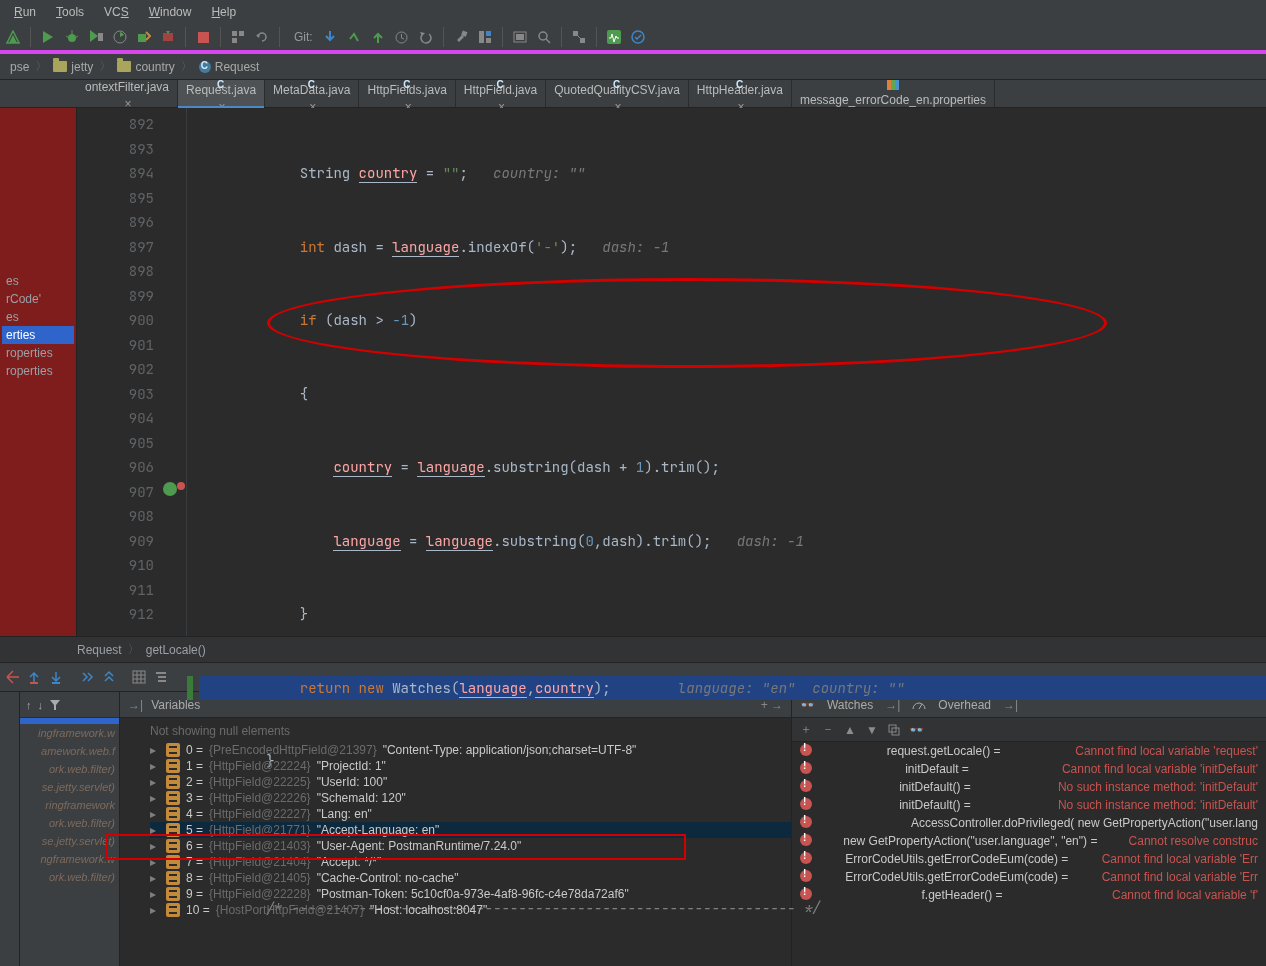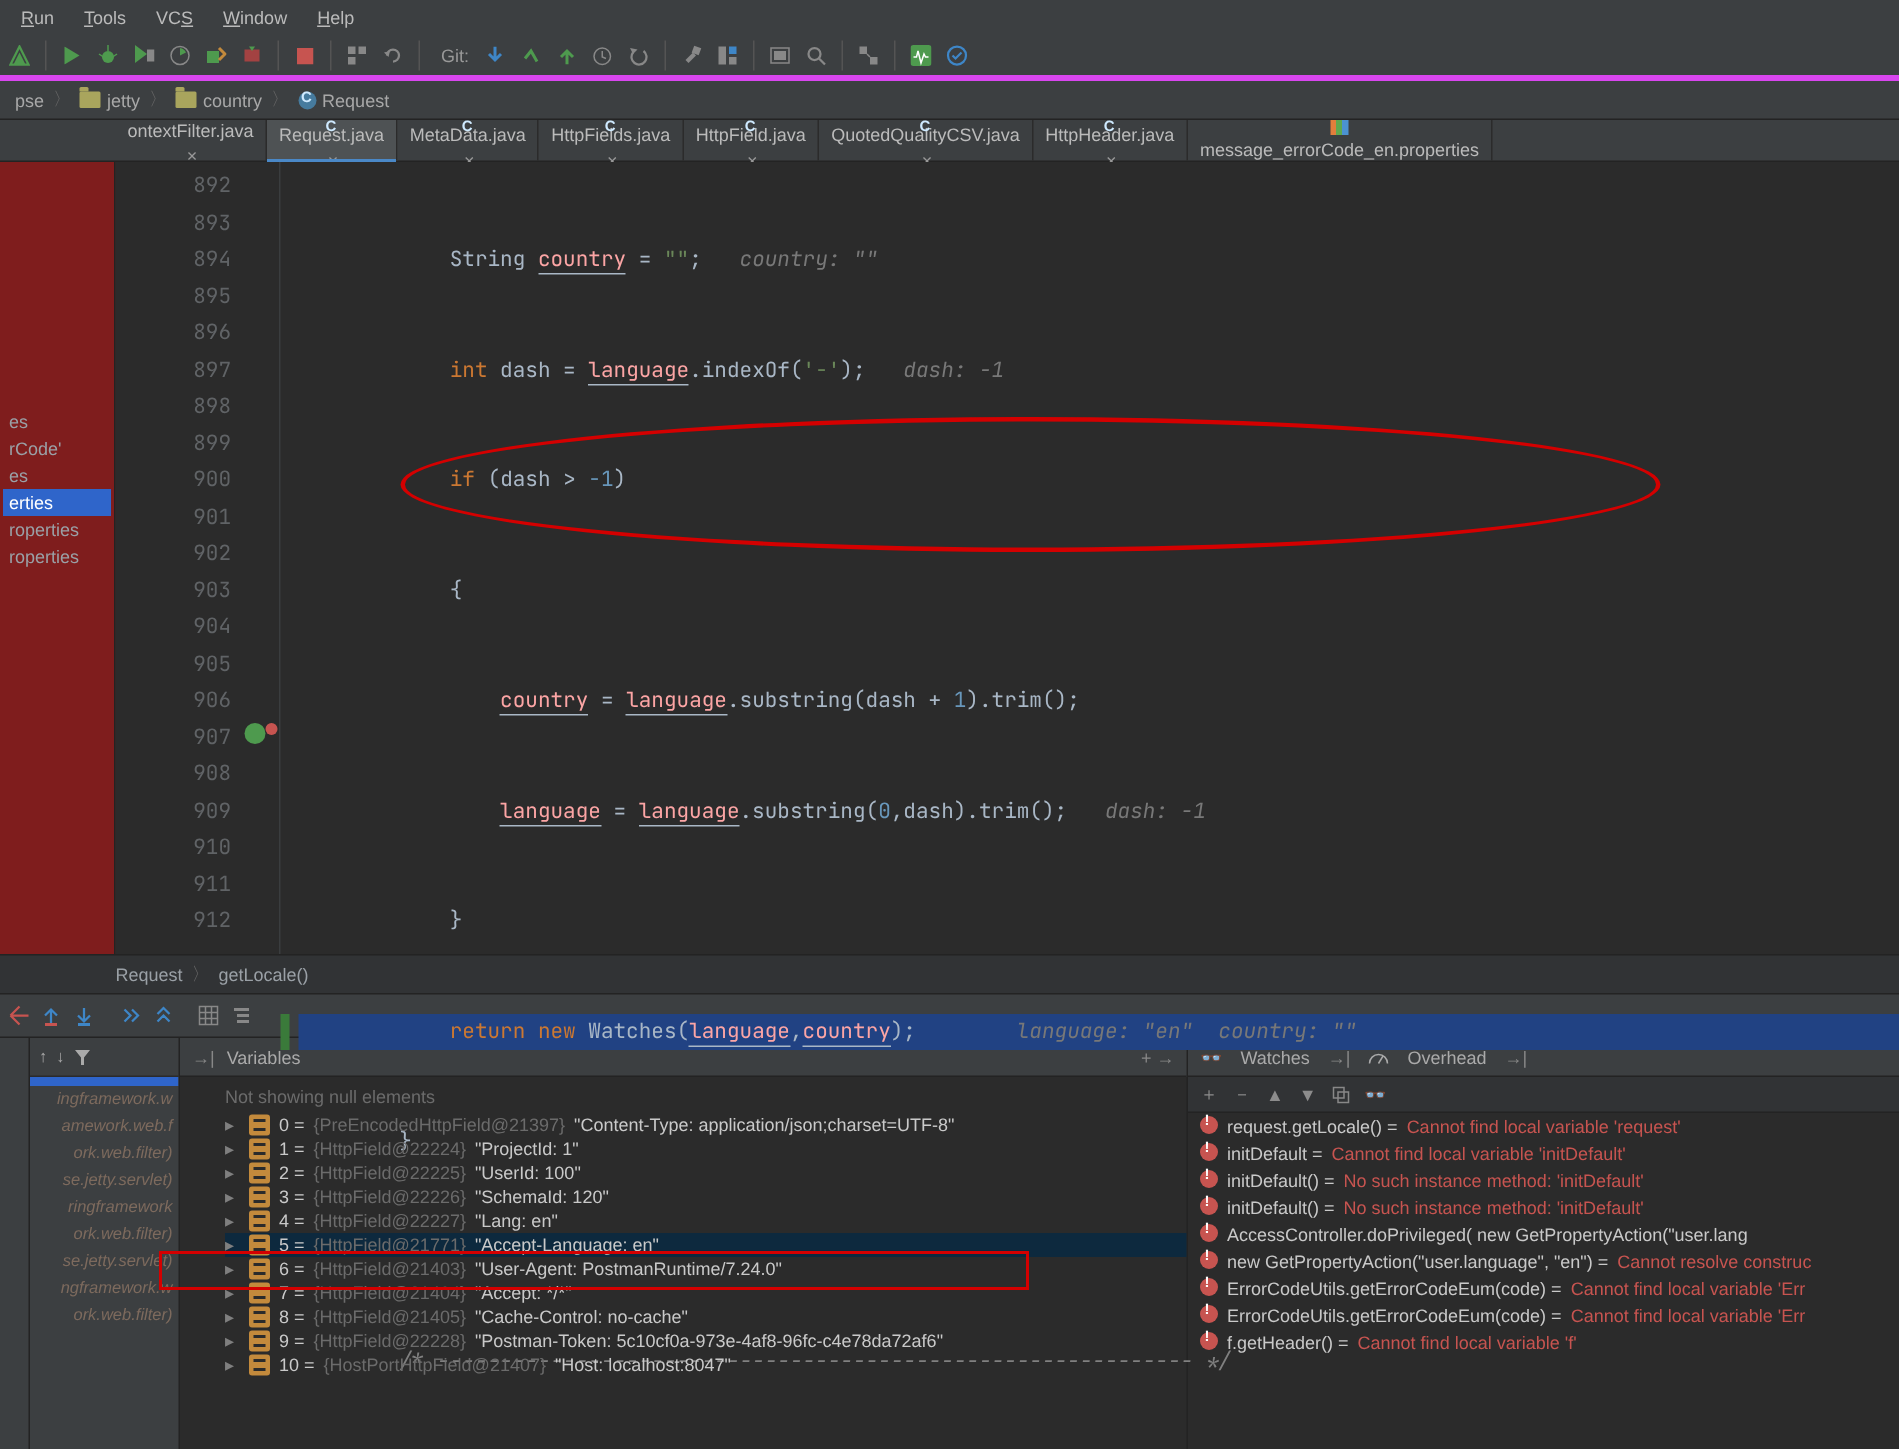--- a/index.html
+++ b/index.html
@@ -144,21 +144,21 @@
   .vrow .fld::after{content:"";position:absolute;inset:3px;border-top:2px solid #2b2b2b;border-bottom:2px solid #2b2b2b;}
   .vrow .darkv{color:#6b6b6b;}
   .vrow .lightv{color:#c9c9c9;}
   .vars-rect{position:absolute;border:2px solid #d40000;left:-14px;top:116px;width:580px;height:26px;pointer-events:none;}
   .watches{
     width:474px;background:#2b2b2b;display:flex;flex-direction:column;
   }
   .watch-head{height:26px;display:flex;align-items:center;padding:0 8px;background:#3c3f41;border-bottom:1px solid #232323;color:#aaa;gap:12px;}
   .watch-head .spacer{flex:1;}
   .watch-tools{height:24px;display:flex;align-items:center;padding:0 8px;gap:10px;color:#8c8c8c;background:#313335;border-bottom:1px solid #232323;}
-  .wrow{display:flex;align-items:flex-start;gap:6px;padding:2px 8px;font-size:12px;}
+  .wrow{display:flex;align-items:flex-start;gap:6px;padding:2px 8px;font-size:12px;justify-content:space-between;}
   .werr{width:12px;height:12px;border-radius:50%;background:#c75450;display:inline-block;flex-shrink:0;position:relative;}
   .werr::after{content:"!";position:absolute;left:3px;top:-2px;color:#fff;font-weight:bold;font-size:10px;}
   .wexpr{color:#c9c9c9;}
   .wres{color:#c75450;}
 
   svg{display:block;}
 </style>
 </head>
 <body>
 

